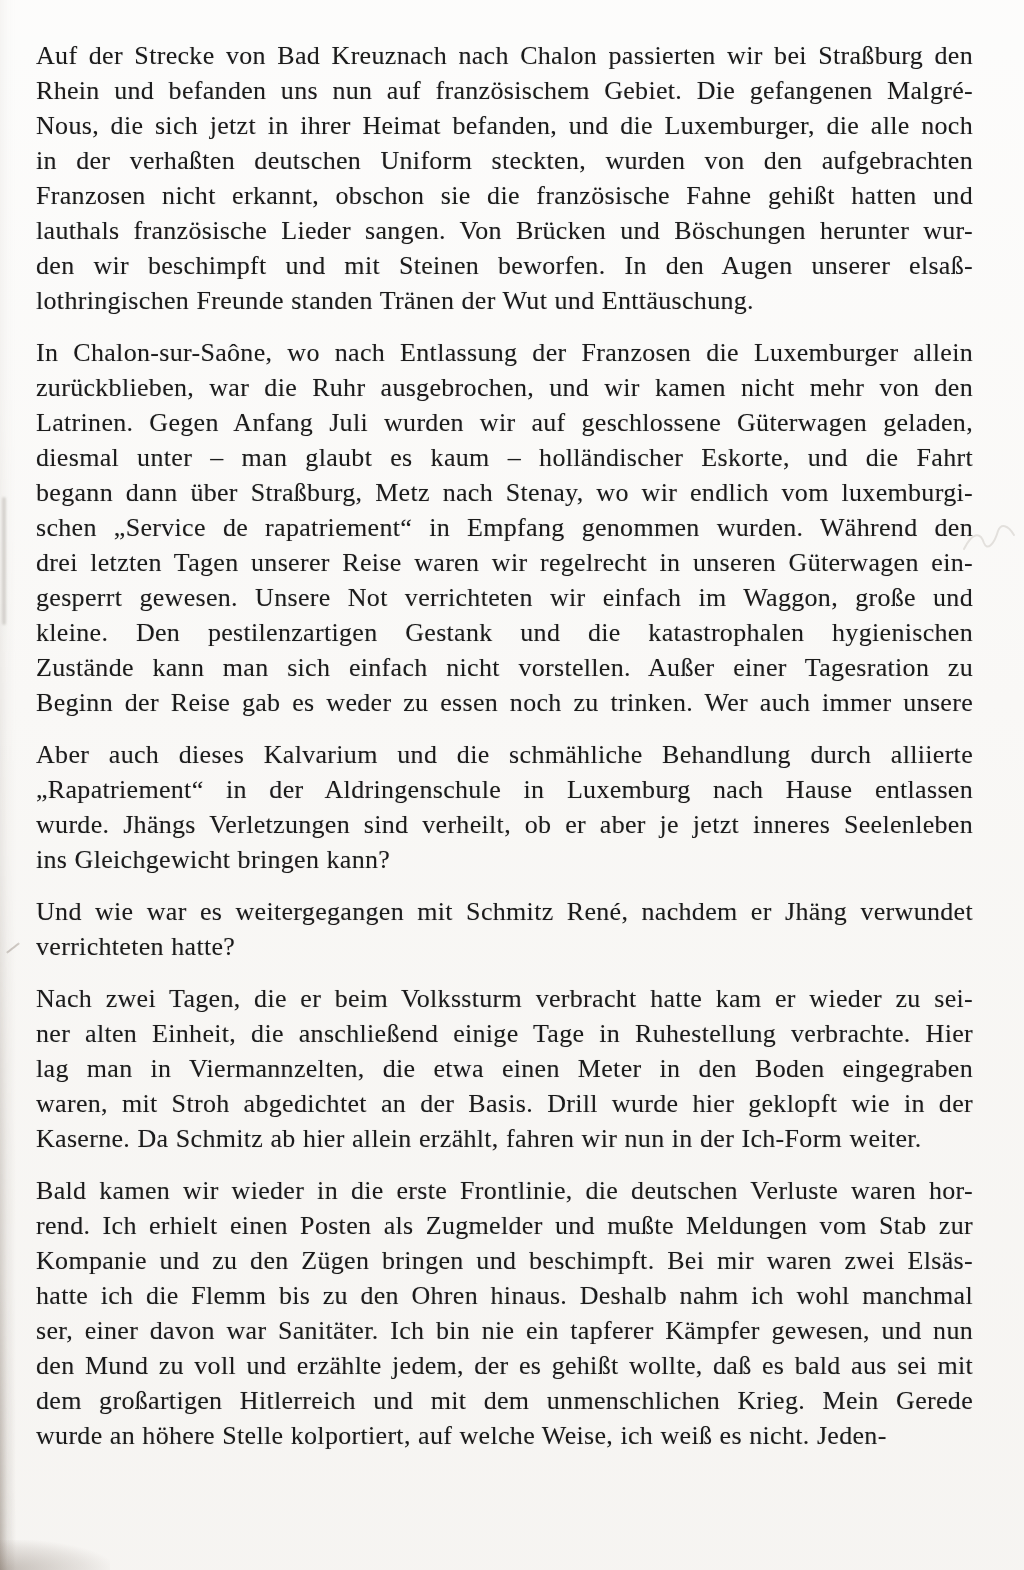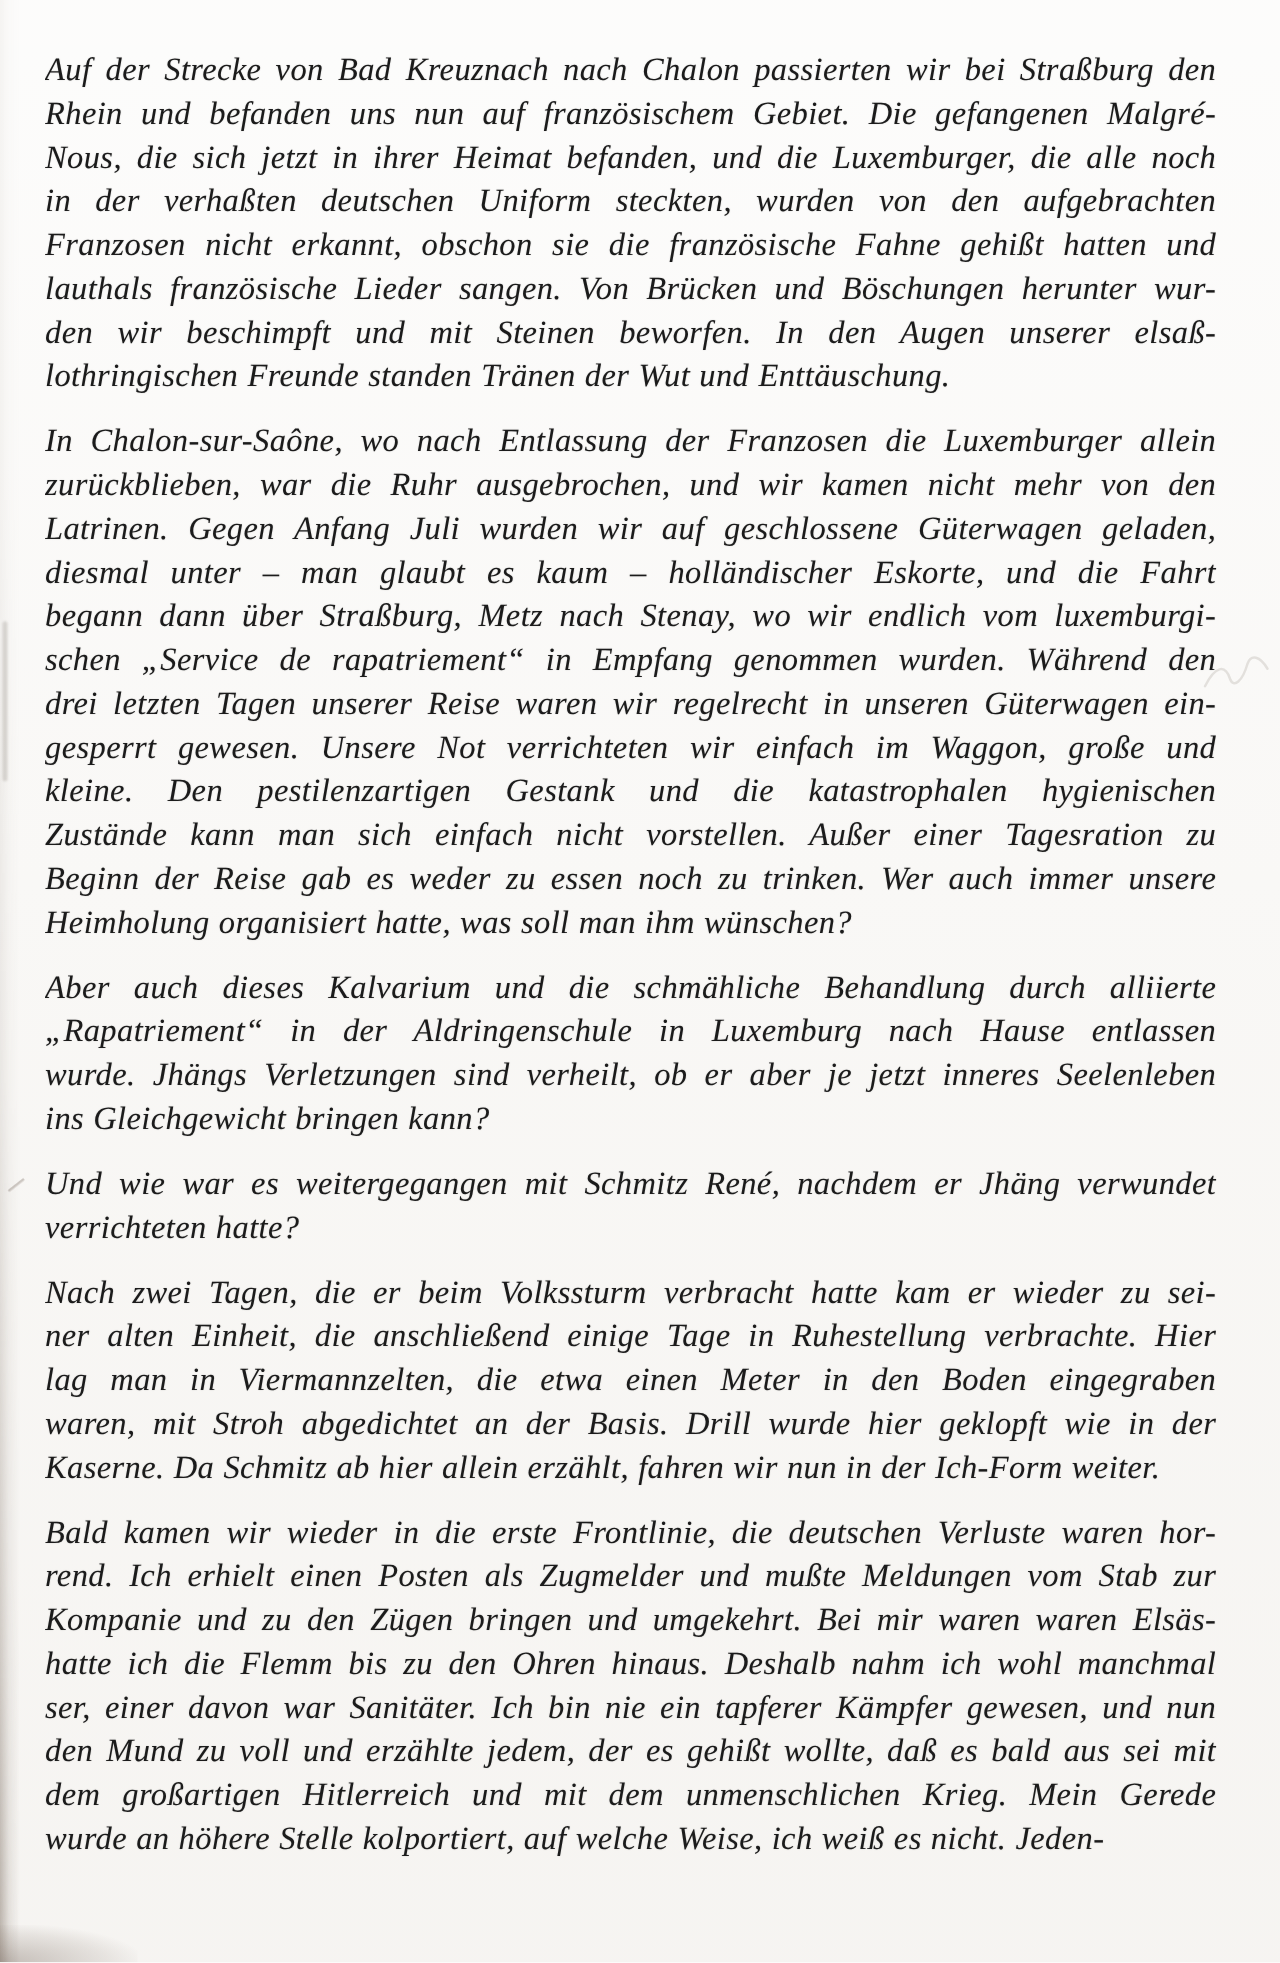--- a/index.html
+++ b/index.html
@@ -71,21 +71,21 @@
     width: 58px; height: 46px;
     opacity: 0.35;
     pointer-events: none;
   }
   .text-column {
     position: absolute;
     left: 36px;
     top: 38px;
     width: 950px;
   }
-  .paragraph { margin: 0 13px 17px 0; font-style: italic; }
+  .paragraph { margin: 0 13px 17px 0; }
   .line {
     font-size: 26px;
     letter-spacing: 0.012em;
     word-spacing: 0.02em;
     height: 35px;
     line-height: 35px;
     overflow: hidden;
     white-space: normal;
     text-align: justify;
     text-align-last: justify;
@@ -124,21 +124,20 @@
         <div class="line">zurückblieben, war die Ruhr ausgebrochen, und wir kamen nicht mehr von den</div>
         <div class="line">Latrinen. Gegen Anfang Juli wurden wir auf geschlossene Güterwagen geladen,</div>
         <div class="line">diesmal unter – man glaubt es kaum – holländischer Eskorte, und die Fahrt</div>
         <div class="line">begann dann über Straßburg, Metz nach Stenay, wo wir endlich vom luxemburgi-</div>
         <div class="line">schen „Service de rapatriement“ in Empfang genommen wurden. Während den</div>
         <div class="line">drei letzten Tagen unserer Reise waren wir regelrecht in unseren Güterwagen ein-</div>
         <div class="line">gesperrt gewesen. Unsere Not verrichteten wir einfach im Waggon, große und</div>
         <div class="line">kleine. Den pestilenzartigen Gestank und die katastrophalen hygienischen</div>
         <div class="line">Zustände kann man sich einfach nicht vorstellen. Außer einer Tagesration zu</div>
         <div class="line">Beginn der Reise gab es weder zu essen noch zu trinken. Wer auch immer unsere</div>
-        <div class="line last">Heimholung organisiert hatte, was soll man ihm wünschen?</div>
       </div>
       <div class="paragraph">
         <div class="line">Aber auch dieses Kalvarium und die schmähliche Behandlung durch alliierte</div>
         <div class="line">„Rapatriement“ in der Aldringenschule in Luxemburg nach Hause entlassen</div>
         <div class="line">wurde. Jhängs Verletzungen sind verheilt, ob er aber je jetzt inneres Seelenleben</div>
         <div class="line last">ins Gleichgewicht bringen kann?</div>
       </div>
       <div class="paragraph">
         <div class="line">Und wie war es weitergegangen mit Schmitz René, nachdem er Jhäng verwundet</div>
         <div class="line last">verrichteten hatte?</div>
@@ -146,21 +145,21 @@
       <div class="paragraph">
         <div class="line">Nach zwei Tagen, die er beim Volkssturm verbracht hatte kam er wieder zu sei-</div>
         <div class="line">ner alten Einheit, die anschließend einige Tage in Ruhestellung verbrachte. Hier</div>
         <div class="line">lag man in Viermannzelten, die etwa einen Meter in den Boden eingegraben</div>
         <div class="line">waren, mit Stroh abgedichtet an der Basis. Drill wurde hier geklopft wie in der</div>
         <div class="line last">Kaserne. Da Schmitz ab hier allein erzählt, fahren wir nun in der Ich-Form weiter.</div>
       </div>
       <div class="paragraph">
         <div class="line">Bald kamen wir wieder in die erste Frontlinie, die deutschen Verluste waren hor-</div>
         <div class="line">rend. Ich erhielt einen Posten als Zugmelder und mußte Meldungen vom Stab zur</div>
-        <div class="line">Kompanie und zu den Zügen bringen und umgekehrt. Bei mir waren waren Elsäs-</div>
+        <div class="line">Kompanie und zu den Zügen bringen und beschimpft. Bei mir waren zwei Elsäs-</div>
         <div class="line">hatte ich die Flemm bis zu den Ohren hinaus. Deshalb nahm ich wohl manchmal</div>
         <div class="line">ser, einer davon war Sanitäter. Ich bin nie ein tapferer Kämpfer gewesen, und nun</div>
         <div class="line">den Mund zu voll und erzählte jedem, der es gehißt wollte, daß es bald aus sei mit</div>
         <div class="line">dem großartigen Hitlerreich und mit dem unmenschlichen Krieg. Mein Gerede</div>
         <div class="line last">wurde an höhere Stelle kolportiert, auf welche Weise, ich weiß es nicht. Jeden-</div>
       </div>
     </div>
 </div>
 
 </body></html>

